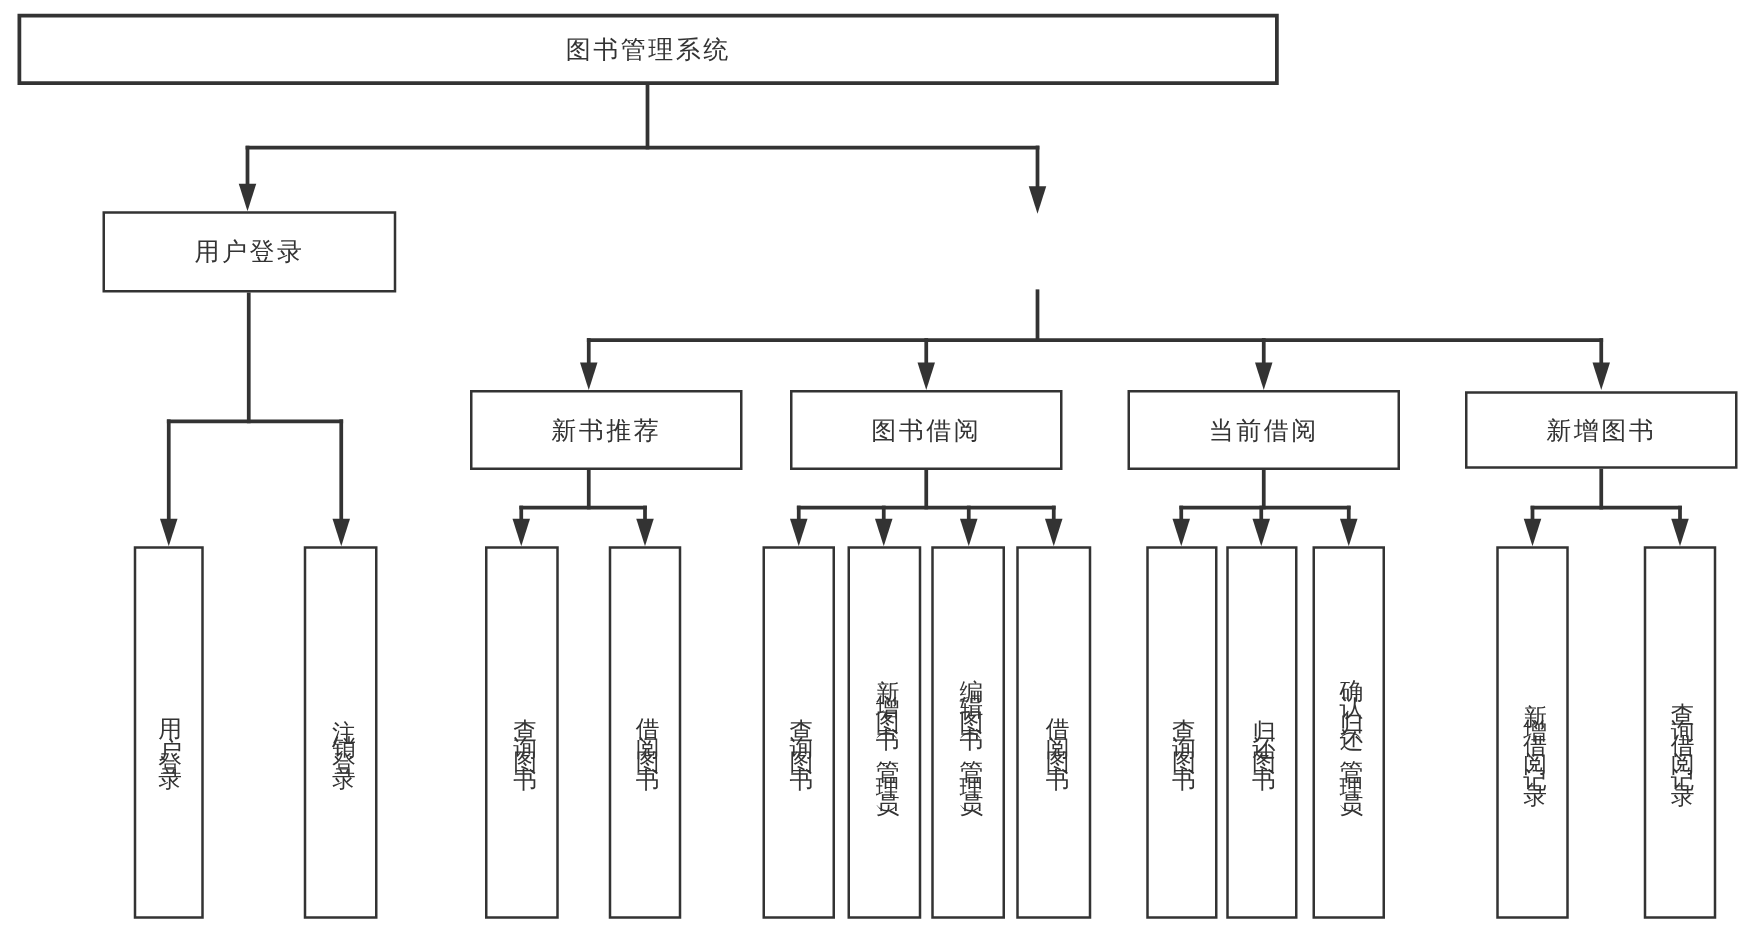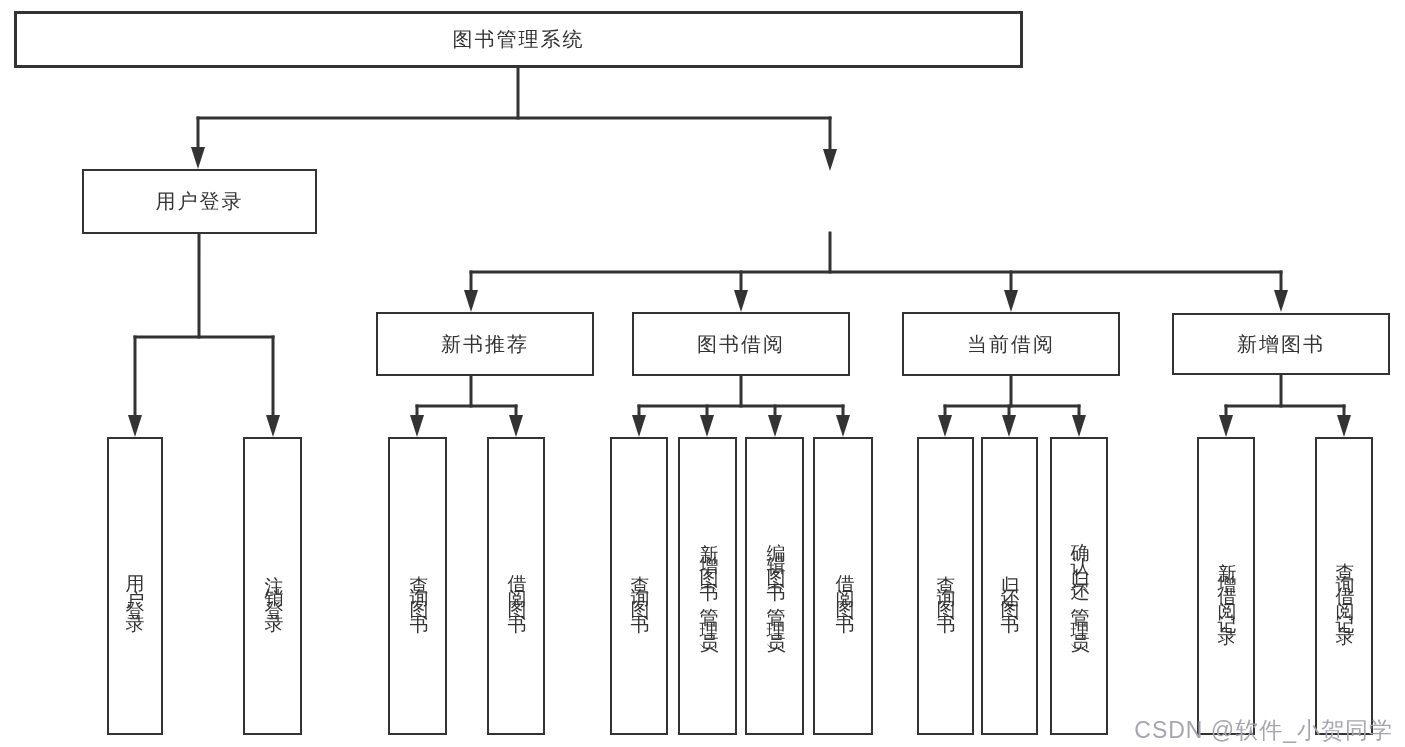--- a/index.html
+++ b/index.html
@@ -165,15 +165,14 @@
   <div class="vbox" style="left:745px; width:59px;">编辑图书（管理员）</div>
   <div class="vbox" style="left:813px; width:60px;">借阅图书</div>
 
   <div class="vbox" style="left:917px; width:57px;">查询图书</div>
   <div class="vbox" style="left:981px; width:57px;">归还图书</div>
   <div class="vbox" style="left:1050px; width:58px;">确认归还（管理员）</div>
 
   <div class="vbox" style="left:1197px; width:58px;">新增借阅记录</div>
   <div class="vbox" style="left:1315px; width:58px;">查询借阅记录</div>
 
-  <div class="watermark">CSDN @软件_小贺同学</div>
 
 </div>
 
 </body></html>

